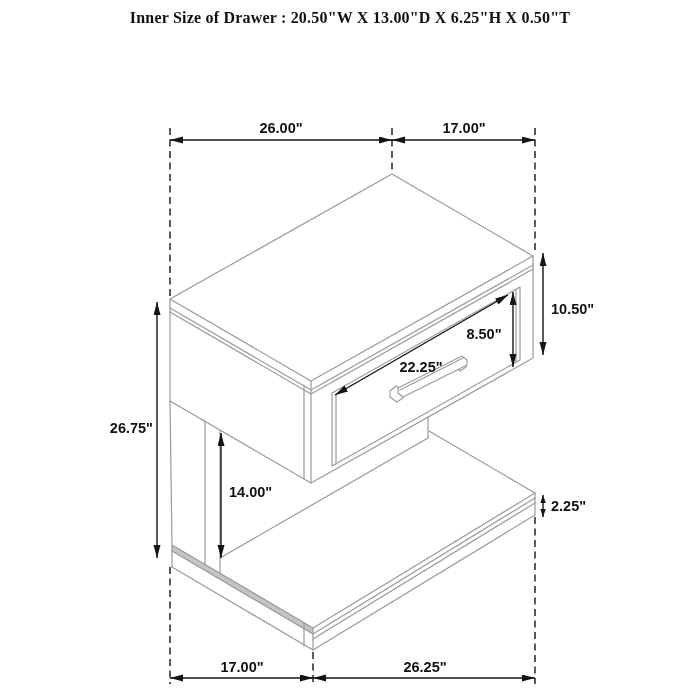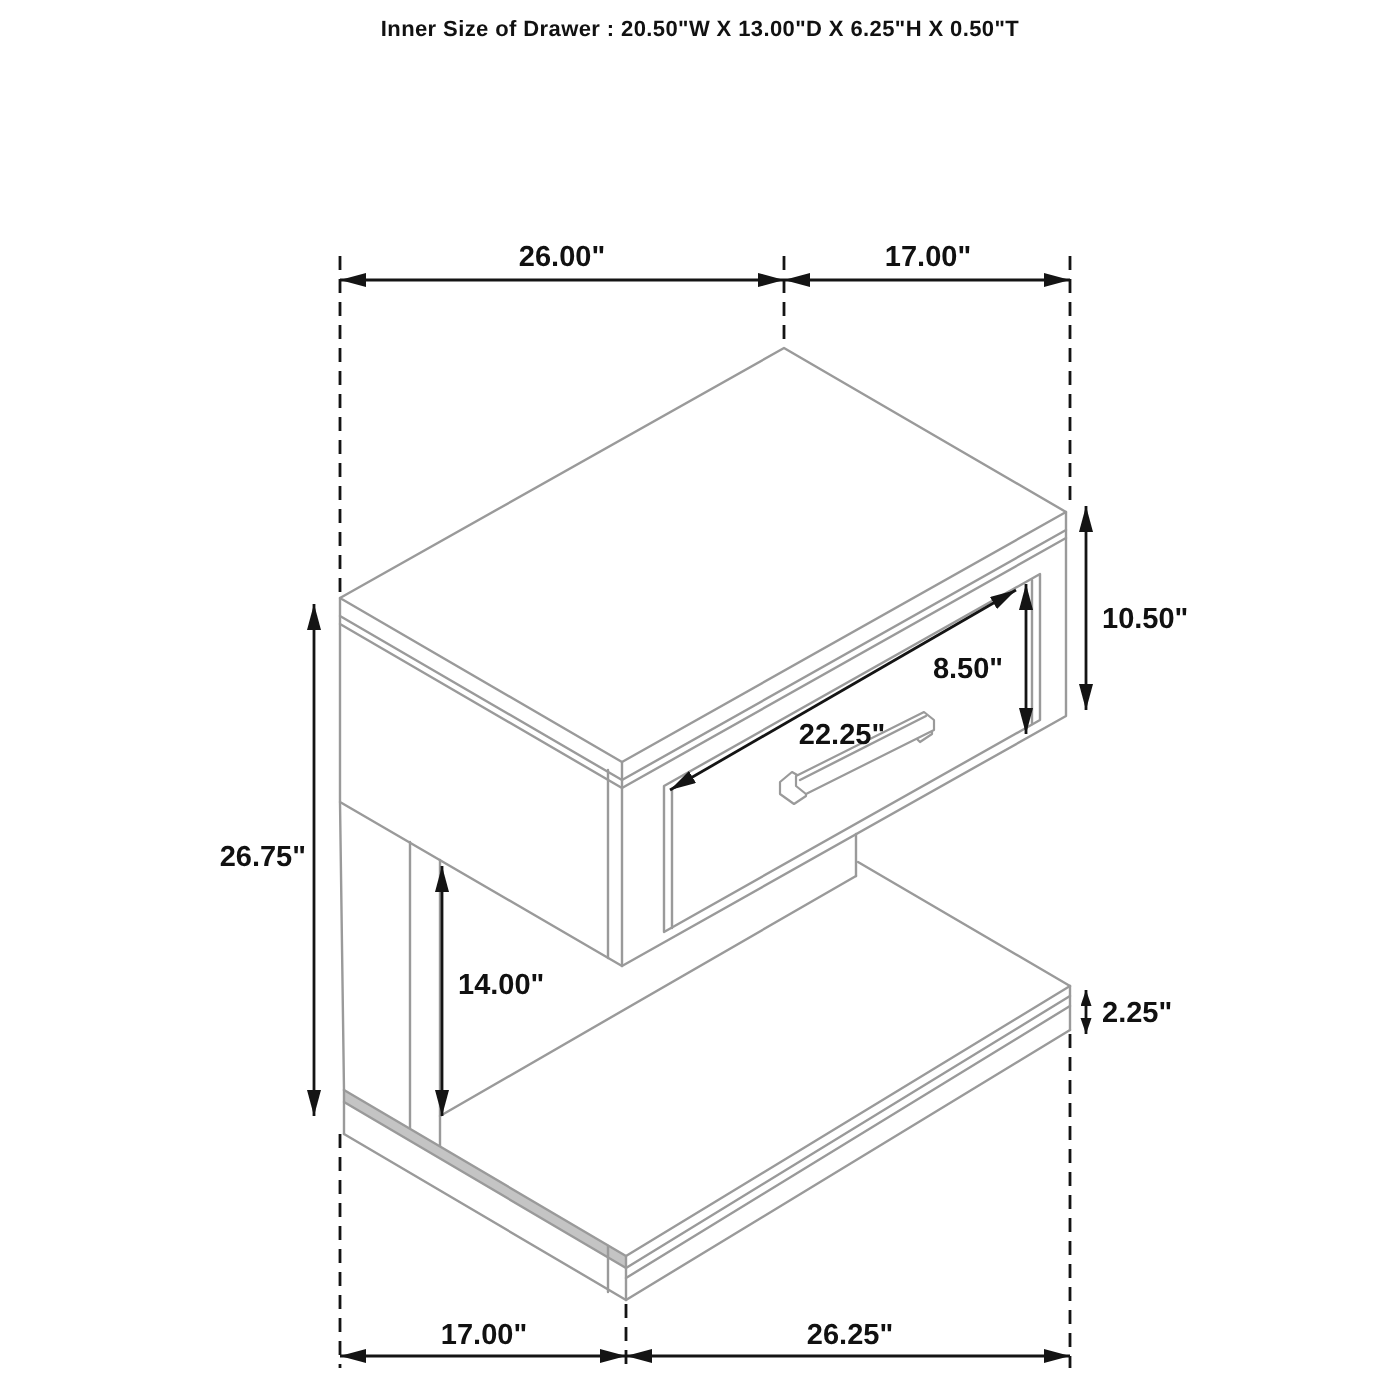--- a/index.html
+++ b/index.html
@@ -11,22 +11,22 @@
   }
   html,body{margin:0;padding:0;background:#fff;}
   .canvas{
     position:relative;width:700px;height:700px;
     background:var(--background,#fff);
     font-family:"Liberation Sans",sans-serif;
     overflow:hidden;
   }
   .title{
     position:absolute;top:9px;left:0;width:700px;
-    text-align:center;font-size:11px;font-weight:bold;
-    color:var(--text,#111);letter-spacing:0.2px;
+    text-align:center;font-size:16px;font-weight:bold;
+    color:var(--text,#111);letter-spacing:0.2px;font-family:Liberation Serif, serif;
   }
   svg{position:absolute;left:0;top:0;}
   .furn{stroke:var(--drawing_line,#9a9a9a);stroke-width:1.2;fill:none;stroke-linejoin:round;stroke-linecap:round;}
   .furn-fill{stroke:var(--drawing_line,#9a9a9a);stroke-width:1.1;fill:#ffffff;stroke-linejoin:round;}
   .shade{fill:var(--shading,#c4c4c4);stroke:none;}
   .ext{stroke:var(--dimension_line,#141414);stroke-width:1.4;fill:none;stroke-dasharray:7 4.5;}
   .dim{stroke:var(--dimension_line,#141414);stroke-width:1.4;fill:none;}
   .lbl{font-family:"Liberation Sans",sans-serif;font-size:14.5px;font-weight:bold;fill:var(--text,#111);}
 </style>
 </head>

